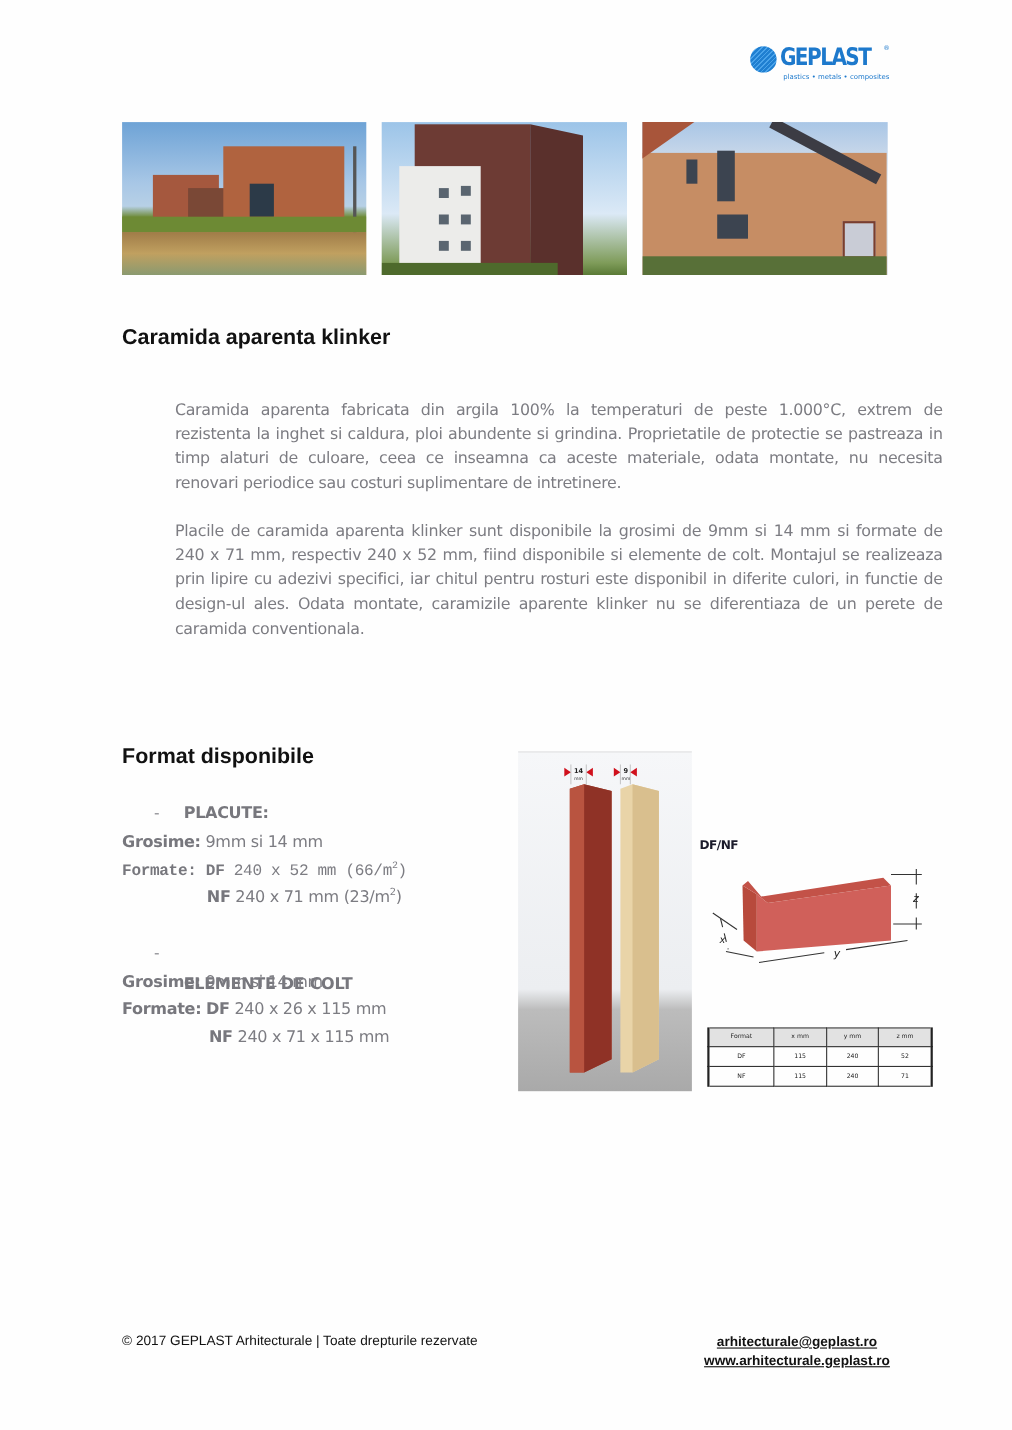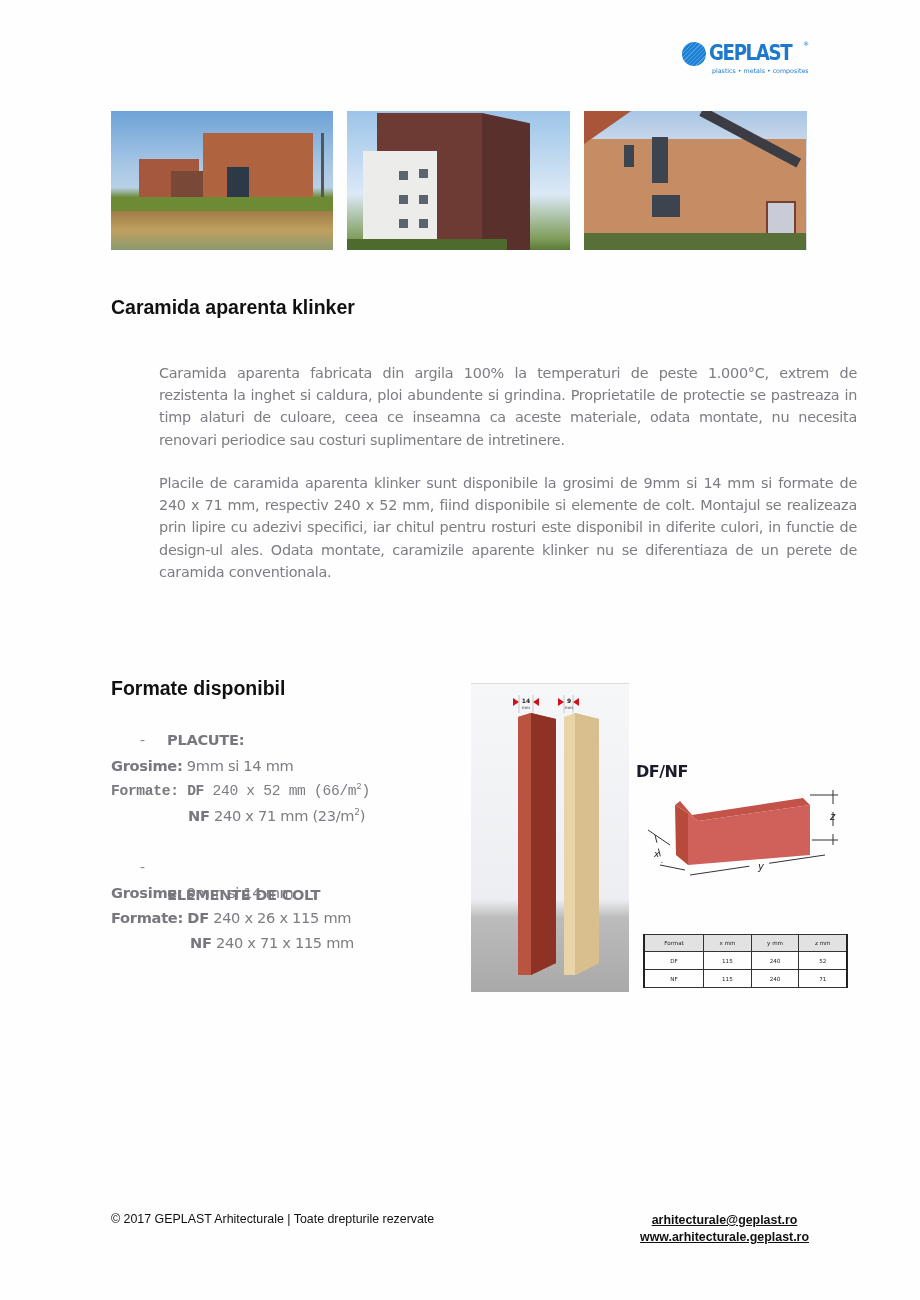--- a/index.html
+++ b/index.html
@@ -30,21 +30,21 @@
 
   .spec { position: absolute; left: 111px; font-family: "DejaVu Sans", sans-serif; font-size: 14.6px; color: #7c7c82; white-space: nowrap; letter-spacing: -0.3px; }
   .spec b { font-weight: bold; color: #77777d; }
   .spec sup { font-size: 9px; vertical-align: 6px; }
   .dash { position: absolute; left: 140px; font-size: 14px; color: #8a8a90; }
 
   .fig { position: absolute; left: 471px; top: 683px; width: 158px; height: 309px; overflow: hidden;
     background: linear-gradient(180deg, #f6f7f9 0%, #eceef1 70%, #bcbcbc 76%, #a9a9a9 100%); }
   .fig .topline { position: absolute; left: 0; top: 0; width: 158px; height: 1px; background: #dcdcdc; }
 
-  .diag-title { position: absolute; left: 636px; top: 762px; font-family: "DejaVu Sans", sans-serif; font-weight: bold; font-size: 16px; color: #1b1b2b; letter-spacing: -0.5px; }
+  .diag-title { position: absolute; left: 636px; top: 762px; font-family: "DejaVu Sans", sans-serif; font-weight: bold; font-size: 11px; color: #1b1b2b; letter-spacing: -0.5px; }
 
   table.dims { position: absolute; left: 643px; top: 934px; width: 205px; border-collapse: collapse; font-family: "DejaVu Sans", sans-serif; font-size: 5.6px; color: #222; }
   table.dims th, table.dims td { border: 1px solid #333; height: 18px; text-align: center; font-weight: normal; }
   table.dims th { background: #e2e2e2; height: 17px; }
   table.dims { border-right: 2px solid #222; border-left: 2px solid #222; }
 
   .footer-left { position: absolute; left: 111px; top: 1212px; font-family: "Liberation Sans", sans-serif; font-size: 12.4px; color: #111; }
   .footer-right { position: absolute; right: 111px; top: 1212px; text-align: center; font-family: Liberation Sans, sans-serif; font-weight: bold; font-size: 12.4px; color: #111; line-height: 17px; }
   .footer-right a { color: #111; text-decoration: underline; display: block; }
 </style>
@@ -89,21 +89,21 @@
   <div class="bld" style="left:40px;top:34px;width:10px;height:22px;background:#3c4450;"></div>
   <div class="bld" style="left:68px;top:84px;width:28px;height:22px;background:#3c4450;"></div>
   <div class="bld" style="left:182px;top:90px;width:30px;height:34px;background:#c9ccd6;border:2px solid #7a3e2e;"></div>
   <div class="bld" style="left:0;top:122px;width:222px;height:17px;background:#587038;"></div>
 </div>
 
 <h1 class="h1">Caramida aparenta klinker</h1>
 <p class="para p1">Caramida aparenta fabricata din argila 100% la temperaturi de peste 1.000°C, extrem de rezistenta la inghet si caldura, ploi abundente si grindina. Proprietatile de protectie se pastreaza in timp alaturi de culoare, ceea ce inseamna ca aceste materiale, odata montate, nu necesita renovari periodice sau costuri suplimentare de intretinere.</p>
 <p class="para p2">Placile de caramida aparenta klinker sunt disponibile la grosimi de 9mm si 14 mm si formate de 240 x 71 mm, respectiv 240 x 52 mm, fiind disponibile si elemente de colt. Montajul se realizeaza prin lipire cu adezivi specifici, iar chitul pentru rosturi este disponibil in diferite culori, in functie de design-ul ales. Odata montate, caramizile aparente klinker nu se diferentiaza de un perete de caramida conventionala.</p>
 
-<h2 class="h2">Formate disponibil</h2>
+<h2 class="h2">Format disponibile</h2>
 
 <span class="dash" style="top:732px;">-</span>
 <div class="spec" style="left:167px;top:731px;"><b>PLACUTE:</b></div>
 <div class="spec" style="top:757px;">
   <b>Grosime:</b> <span>9mm si 14 mm</span>
 </div>
 <div class="spec" style="top:782px;font-family:Liberation Mono, monospace;">
   <b>Formate:</b> <b>DF</b> <span>240 x 52 mm (66/m</span><sup>2</sup><span>)</span>
 </div>
 <div class="spec" style="left:188px;top:807px;">

